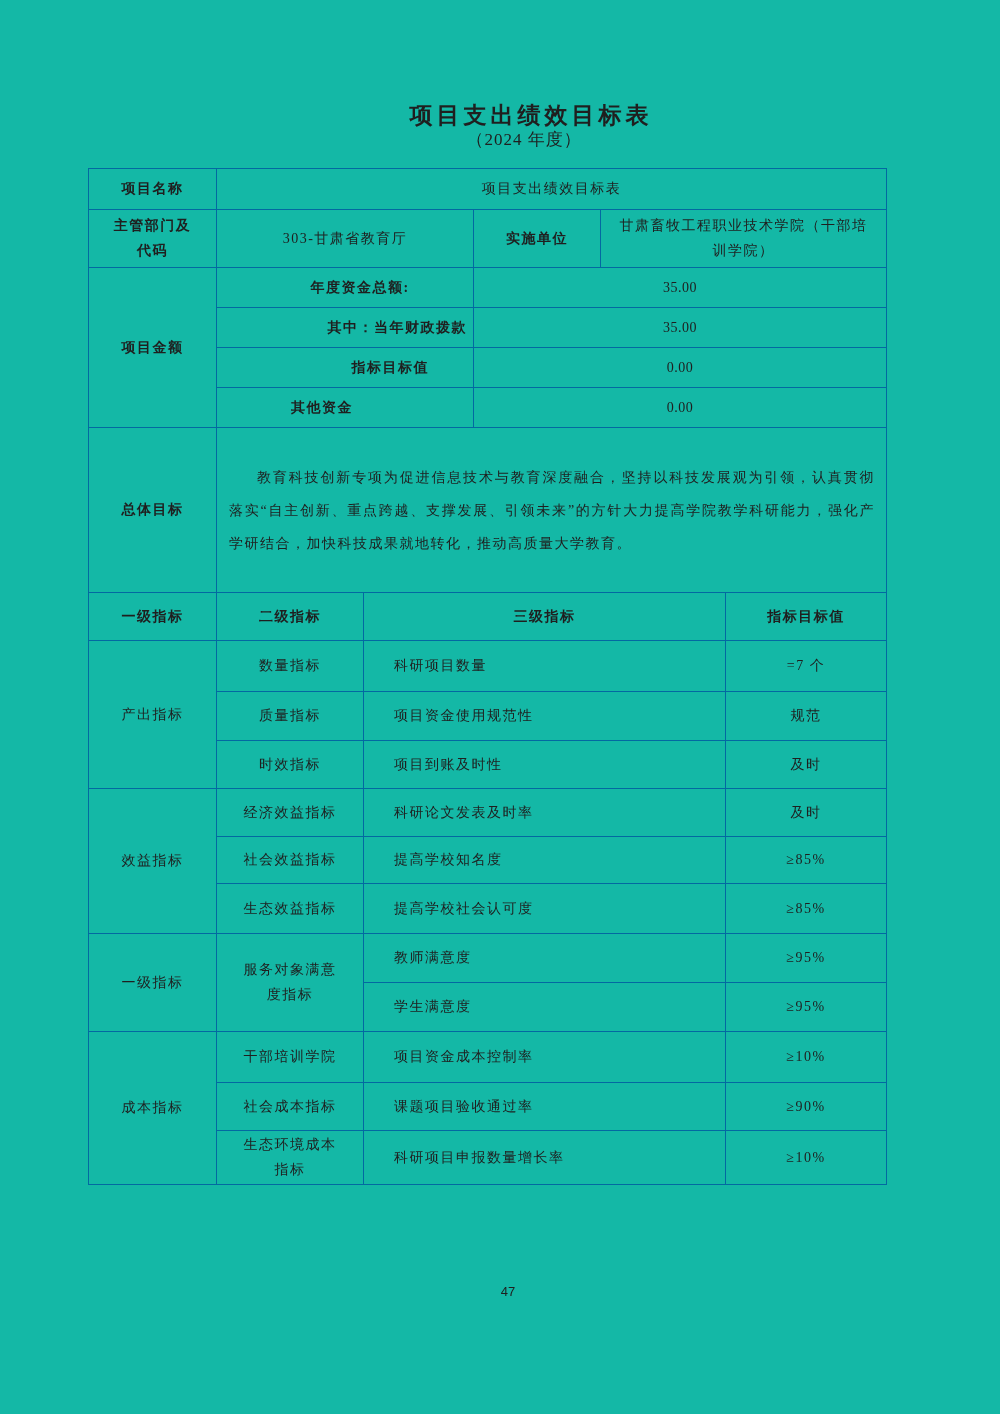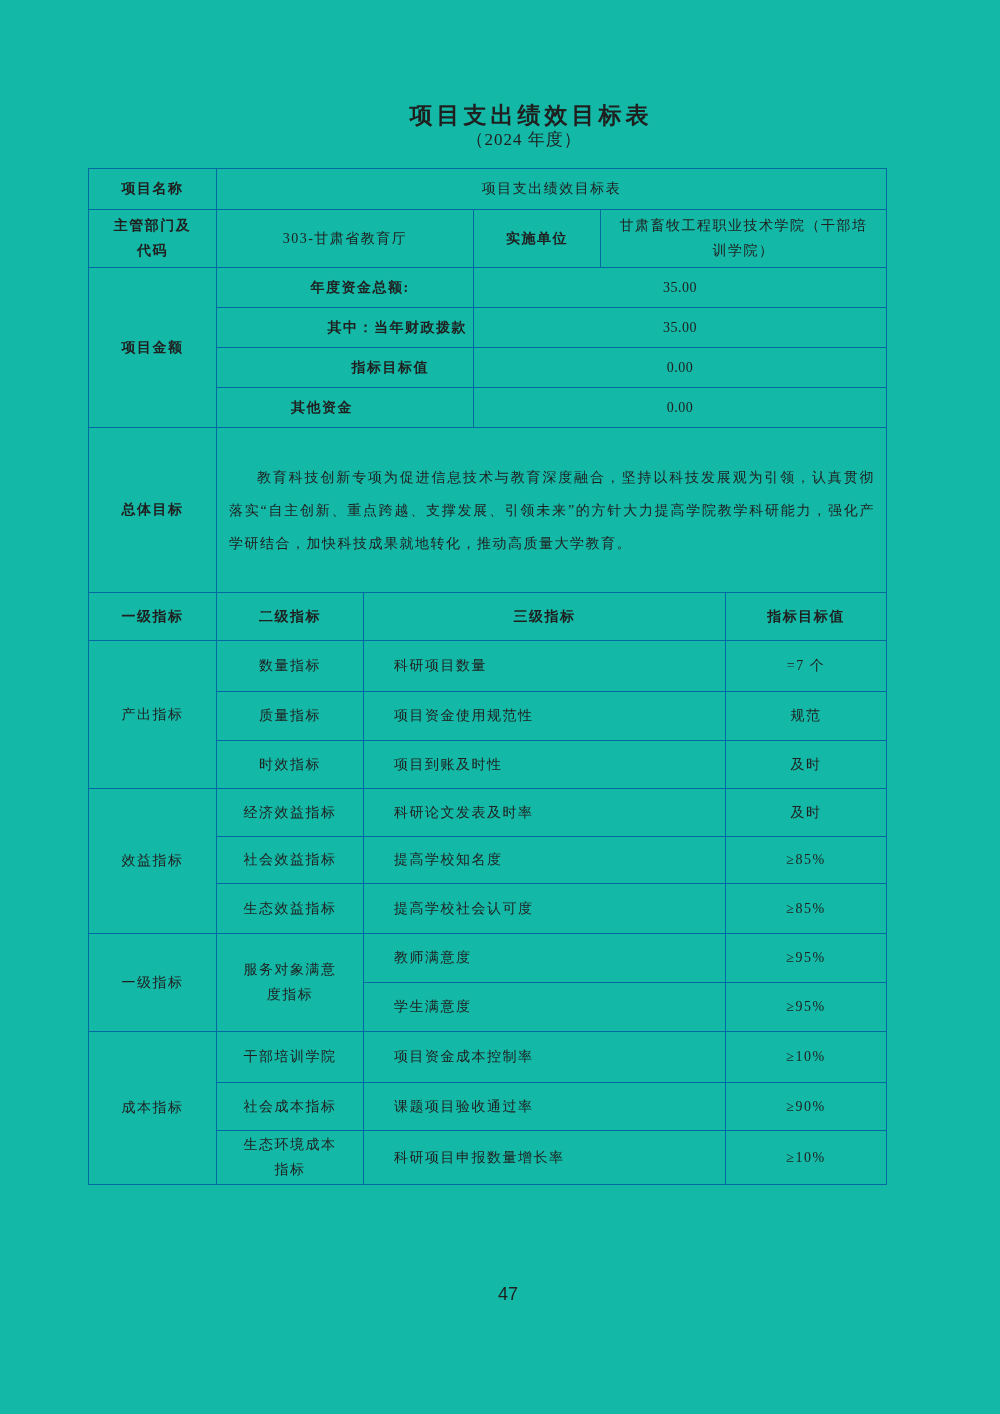--- a/index.html
+++ b/index.html
@@ -63,21 +63,21 @@
     letter-spacing: 1.5px;
   }
   td.l2 { padding-left: 24px; padding-right: 24px; }
   td.l3 { text-align: left; padding-left: 30px; }
   .page-number {
     position: absolute;
     left: 0; right: 0;
     top: 1284px;
     text-align: center;
     padding-left: 16px;
-    font-size: 18px;
+    font-size: 13px;
     font-family: "Liberation Sans", "DejaVu Sans", sans-serif;
     color: #1f1f1f;
   }
 </style>
 </head>
 <body>
 
 <div class="sheet">
 
   <div class="doc-title">项目支出绩效目标表</div>

